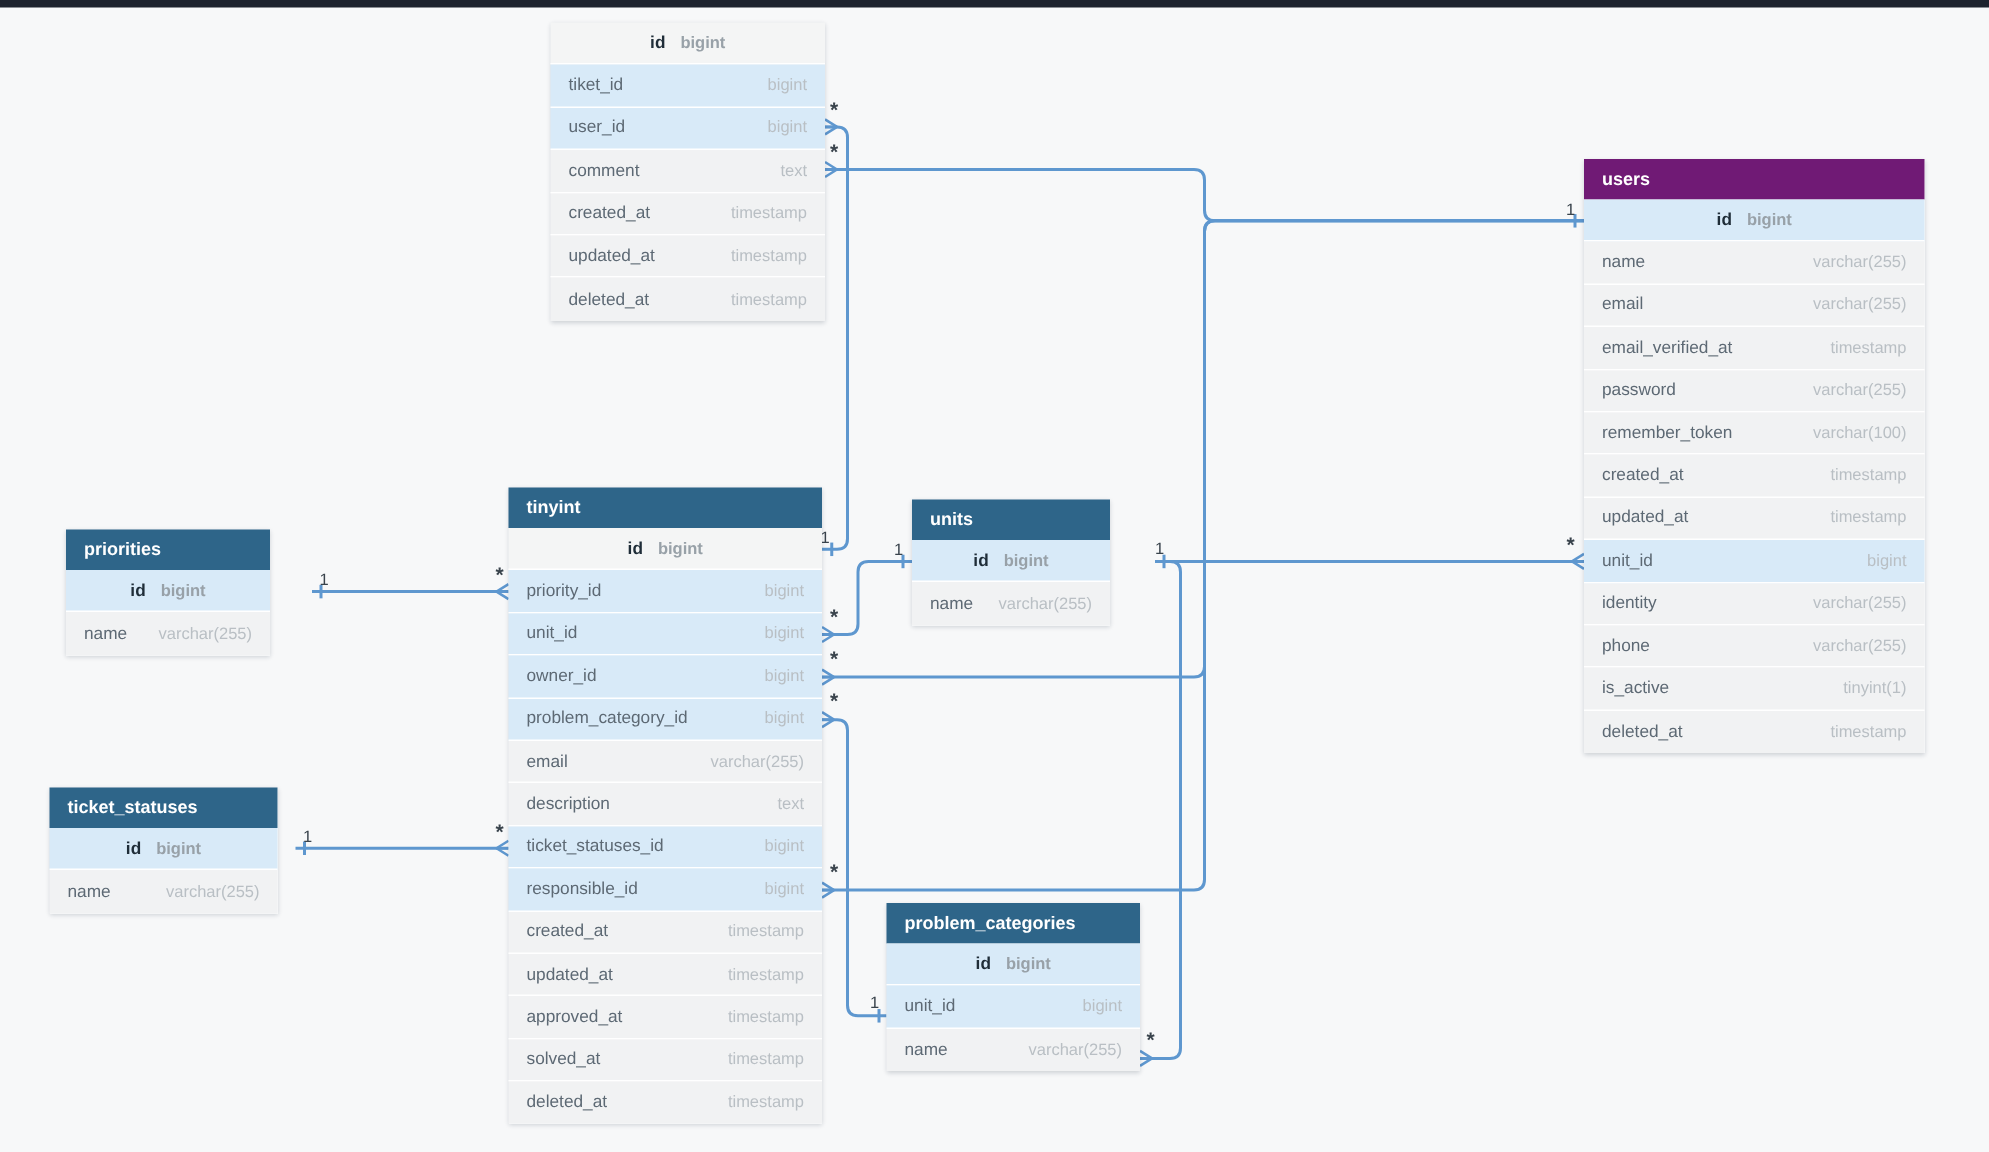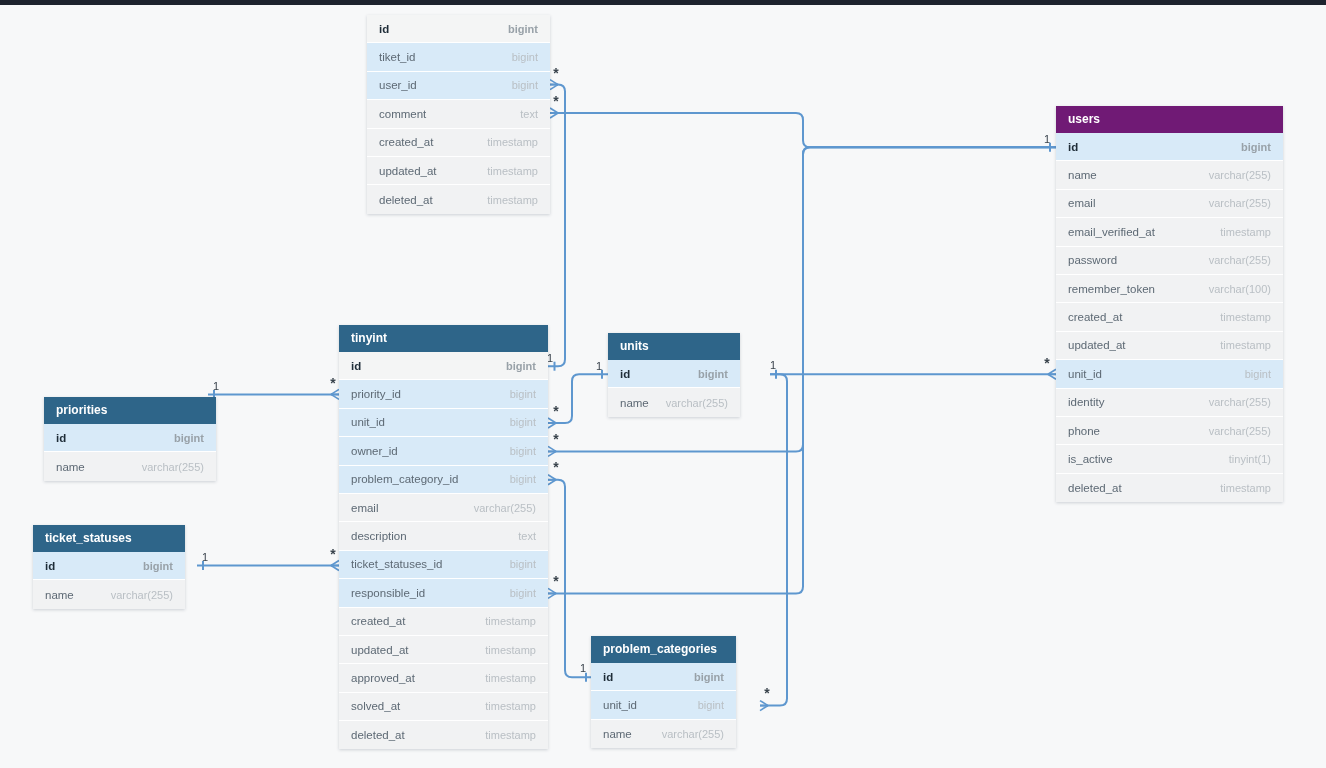--- a/index.html
+++ b/index.html
@@ -7,21 +7,21 @@
   #canvas{position:relative;width:1326px;height:768px;background:#f7f8f9;overflow:hidden;}
   #topbar{position:absolute;left:0;top:0;width:100%;height:5px;background:#1d232e;}
   #wires{position:absolute;left:0;top:0;width:1326px;height:768px;z-index:1;}
   .tbl{position:absolute;z-index:2;box-shadow:0 1px 3px rgba(16,36,54,.18);}
   .tbl-header{height:27px;line-height:27px;padding:0 12px;color:#fff;font-size:12px;
     font-weight:bold;background:#2e6589;cursor:move;}
   .t-row{height:28.4px;display:flex;justify-content:space-between;align-items:center;
     padding:0 12px;background:#f1f2f3;border-bottom:1px solid #ffffff;box-sizing:border-box;}
   .t-row:last-child{border-bottom:none;}
   .t-row.hl{background:#d8eaf8;}
-  .t-row.key{background:#f4f5f5;}
+  .t-row.key{background:#f4f5f5;justify-content:center;}
   .t-row.key.hl{background:#d8eaf8;}
   .c-name{font-size:11.5px;color:#5d6974;white-space:nowrap;}
   .c-type{font-size:11px;color:#b9bfc4;white-space:nowrap;padding-left:10px;}
   .t-row.key .c-name{font-weight:bold;color:#1f2d38;}
   .t-row.key .c-type{font-weight:bold;color:#98a1a8;}
   text.card-label{fill:#39434c;font-family:"Liberation Sans",sans-serif;}
   text.card-one{font-size:11px;}
   text.card-many{font-size:14px;font-weight:bold;}
 </style>
 </head>
@@ -194,21 +194,21 @@
         </div>
         <div class="t-row">
           <span class="c-name">is_active</span>
           <span class="c-type">tinyint(1)</span>
         </div>
         <div class="t-row">
           <span class="c-name">deleted_at</span>
           <span class="c-type">timestamp</span>
         </div>
       </div>
-      <div class="tbl" style="left: 44px; top: 353px; width: 172px; margin-top: 44px;">
+      <div class="tbl" style="left: 44px; top: 353px; width: 136px;">
         <div class="tbl-header" style="background: rgb(46, 101, 137);">priorities</div>
         <div class="t-row key hl">
           <span class="c-name">id</span>
           <span class="c-type">bigint</span>
         </div>
         <div class="t-row">
           <span class="c-name">name</span>
           <span class="c-type">varchar(255)</span>
         </div>
       </div>
@@ -286,21 +286,21 @@
         <div class="tbl-header" style="background: rgb(46, 101, 137);">ticket_statuses</div>
         <div class="t-row key hl">
           <span class="c-name">id</span>
           <span class="c-type">bigint</span>
         </div>
         <div class="t-row">
           <span class="c-name">name</span>
           <span class="c-type">varchar(255)</span>
         </div>
       </div>
-      <div class="tbl" style="left: 591px; top: 636px; width: 145px;">
+      <div class="tbl" style="left: 591px; top: 602px; width: 169px;">
         <div class="tbl-header" style="background: rgb(46, 101, 137);">problem_categories</div>
         <div class="t-row key hl">
           <span class="c-name">id</span>
           <span class="c-type">bigint</span>
         </div>
         <div class="t-row hl">
           <span class="c-name">unit_id</span>
           <span class="c-type">bigint</span>
         </div>
         <div class="t-row">

